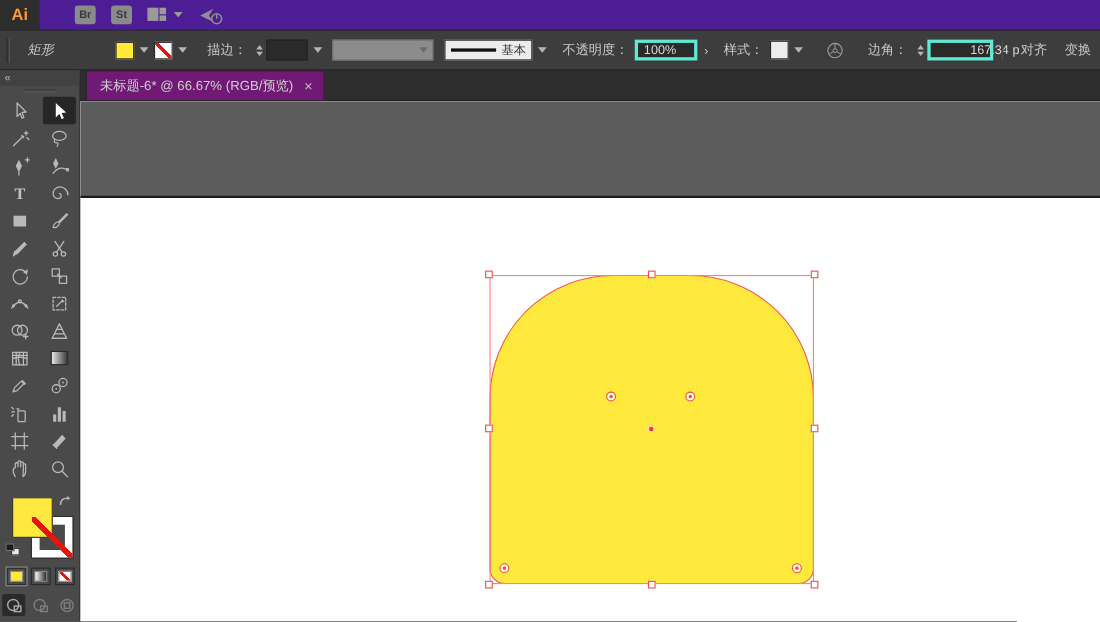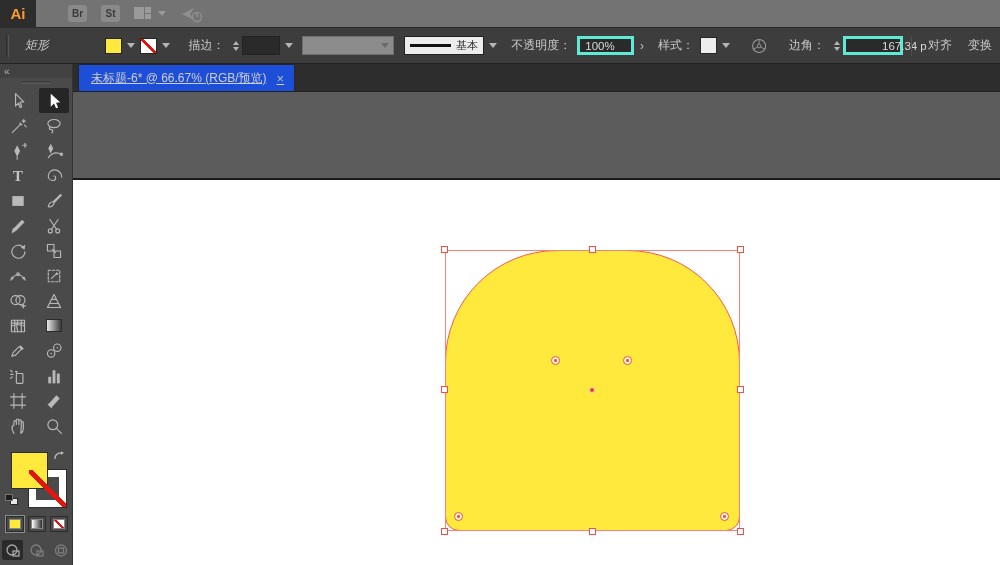--- a/index.html
+++ b/index.html
@@ -5,21 +5,21 @@
   * { margin:0; padding:0; box-sizing:border-box; }
   html,body { width:1000px; height:565px; overflow:hidden; background:#222; }
   .app {
     width:1000px; height:565px; position:relative;
     font-family:"Liberation Sans","DejaVu Sans",sans-serif;
     color:#d4d4d4; font-size:12px; user-select:none;
   }
 
   
   .menubar {
-    height:28px; background:#737373; display:flex; align-items:center;
+    height:28px; background:#4c1d95; display:flex; align-items:center;
     border-bottom:1px solid #262626;
   }
   .ai-logo {
     width:36px; height:28px; display:flex; align-items:center; justify-content:center;
     background:#2d2d2d; color:#ff9a2e; font-weight:bold; font-size:15px;
   }
   .menu-items { display:flex; align-items:center; margin-left:8px; }
   .menu-item { padding:0 15px; line-height:28px; color:#d6d6d6; font-size:12.5px; cursor:default; }
   .menubar-right { display:flex; align-items:center; margin-left:32px; gap:14px;justify-content:space-between; }
   .badge {
@@ -112,23 +112,23 @@
   .dmode-row { position:absolute; left:0; top:476px; width:73px; display:flex; justify-content:center; gap:3px; }
   .dmode { width:21px; height:20px; display:flex; align-items:center; justify-content:center; border-radius:2px; }
   .dmode.active { background:#2a2a2a; }
   .dmode svg * { stroke:#a9a9a9; fill:none; stroke-width:1.3; }
   .dmode.dim svg * { stroke:#7e7e7e; }
 
   
   .canvas-col { flex:1; display:flex; flex-direction:column; position:relative; }
   .tabbar { height:28px; background:#2d2d2d; display:flex; align-items:flex-end; border-bottom:1px solid #222; }
   .doc-tab {
-    height:27px; background:#1d4ed8; display:flex; align-items:center; gap:10px;
+    height:27px; background:#701a75; display:flex; align-items:center; gap:10px;
     padding:0 10px 0 12px; margin-left:5px; border:1px solid #262626; border-bottom:none;
-    font-size:12px; color:#cfcfcf;text-decoration:underline;
+    font-size:12px; color:#cfcfcf;
   }
   .tab-close { color:#bdbdbd; font-size:13px; line-height:1; cursor:default; }
 
   .viewport { flex:1; position:relative; background:#ffffff; overflow:hidden; }
   .pasteboard { position:absolute; left:0; top:0; right:0; height:88px; background:#5c5c5c; border-bottom:2px solid #1b1b1b; }
 
   
   .sel-group { position:absolute; left:372px; top:158px; width:295px; height:281px; }
   .shape {
     position:absolute; inset:0; background:#ffe93c;

